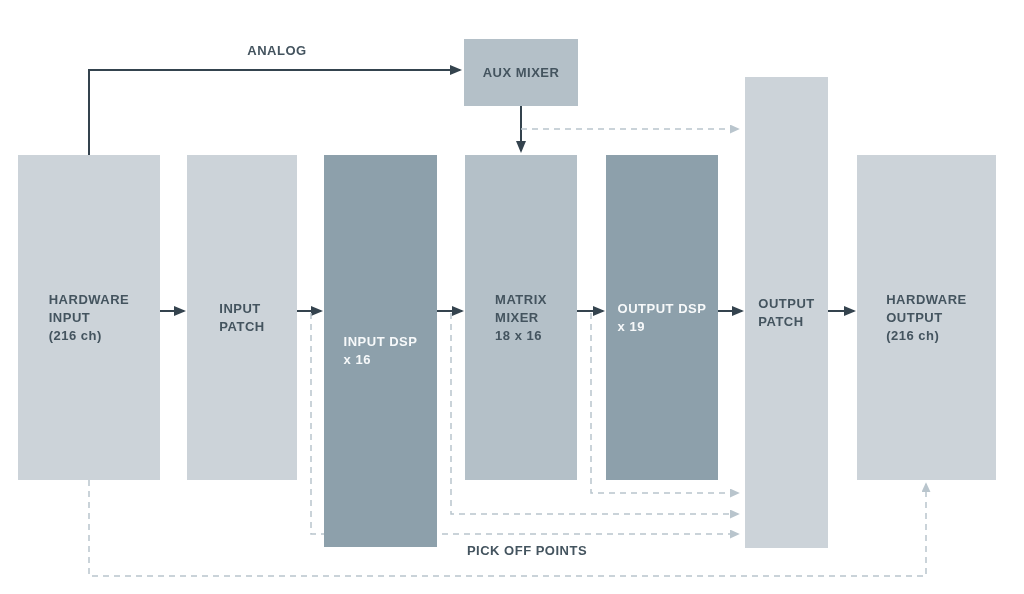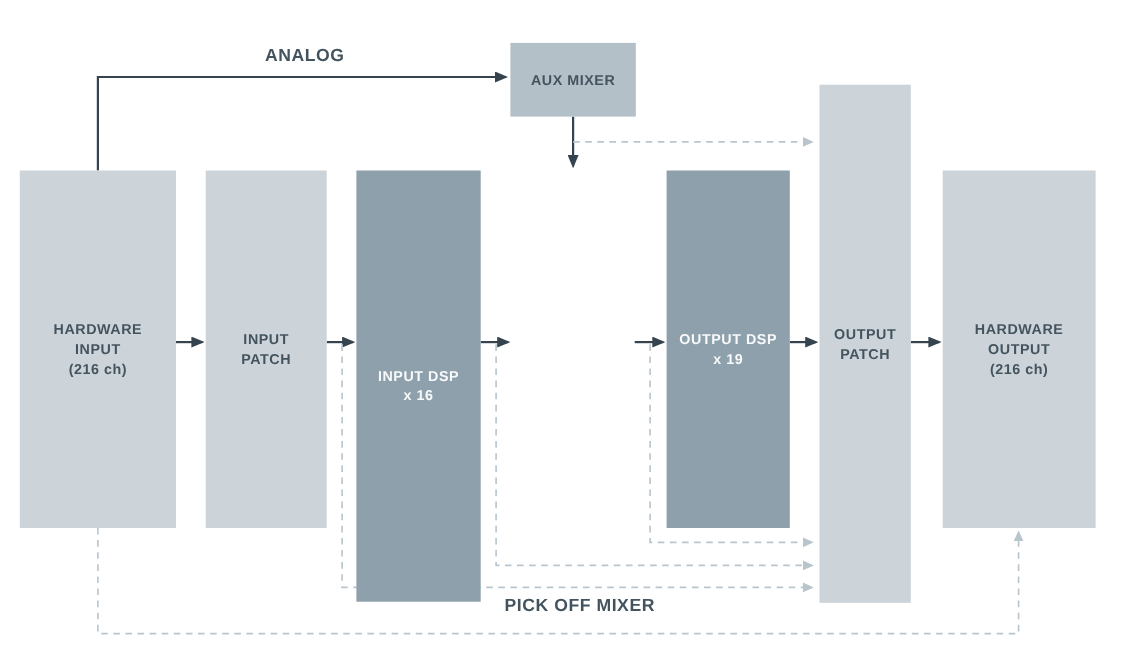--- a/index.html
+++ b/index.html
@@ -17,34 +17,34 @@
   body{font-family:"Liberation Sans","DejaVu Sans",sans-serif;}
   .canvas{position:relative;width:1024px;height:594px;background:var(--background);overflow:hidden;}
   .wires{position:absolute;left:0;top:0;width:1024px;height:594px;}
   .solid{stroke:var(--line-dark);stroke-width:2;fill:none;}
   .dashed{stroke:var(--line-dashed);stroke-width:1.5;stroke-dasharray:6 5;fill:none;}
   .mk-dark{fill:var(--line-dark);}
   .mk-light{fill:var(--line-dashed);}
   .block{
     position:absolute;
     display:flex;align-items:center;justify-content:center;
-    text-align:center;
+    text-align:left;
   }
   .block.light{background:var(--box-light);}
   .block.medium{background:var(--box-medium);}
   .block.dark{background:var(--box-dark);}
   .block-label{
     white-space:pre-line;
     font-size:13px;line-height:18px;font-weight:700;
     letter-spacing:.5px;color:var(--text-dark);
   }
   .block.dark .block-label{color:var(--text-light);}
   .float-label{
     position:absolute;text-align:center;
-    font-size:16px;line-height:16px;font-weight:700;
+    font-size:13px;line-height:16px;font-weight:700;
     letter-spacing:.5px;color:var(--text-dark);
   }
 </style>
 </head>
 <body>
 
 <div class="canvas">
 
   <svg class="wires" viewBox="0 0 1024 594" xmlns="http://www.w3.org/2000/svg">
     <defs>
@@ -83,20 +83,25 @@
   <div class="block light" style="left:187px;top:155px;width:110px;height:325px">
     <span class="block-label">INPUT
 PATCH</span>
   </div>
 
   <div class="block dark" style="left:324px;top:155px;width:113px;height:392px">
     <span class="block-label">INPUT DSP
 x 16</span>
   </div>
 
+  <div class="block medium" style="left:465px;top:155px;width:112px;height:325px">
+    <span class="block-label">MATRIX
+MIXER
+18 x 16</span>
+  </div>
 
   <div class="block dark" style="left:606px;top:155px;width:112px;height:325px">
     <span class="block-label">OUTPUT DSP
 x 19</span>
   </div>
 
   <div class="block light" style="left:745px;top:77px;width:83px;height:471px">
     <span class="block-label">OUTPUT
 PATCH</span>
   </div>
@@ -105,15 +110,15 @@
     <span class="block-label">HARDWARE
 OUTPUT
 (216 ch)</span>
   </div>
 
   <div class="block medium" style="left:464px;top:39px;width:114px;height:67px">
     <span class="block-label">AUX MIXER</span>
   </div>
 
   <div class="float-label" style="left:227px;top:43px;width:100px">ANALOG</div>
-  <div class="float-label" style="left:452px;top:543px;width:150px">PICK OFF MIXER</div>
+  <div class="float-label" style="left:452px;top:543px;width:150px">PICK OFF POINTS</div>
 
 </div>
 
 </body></html>

